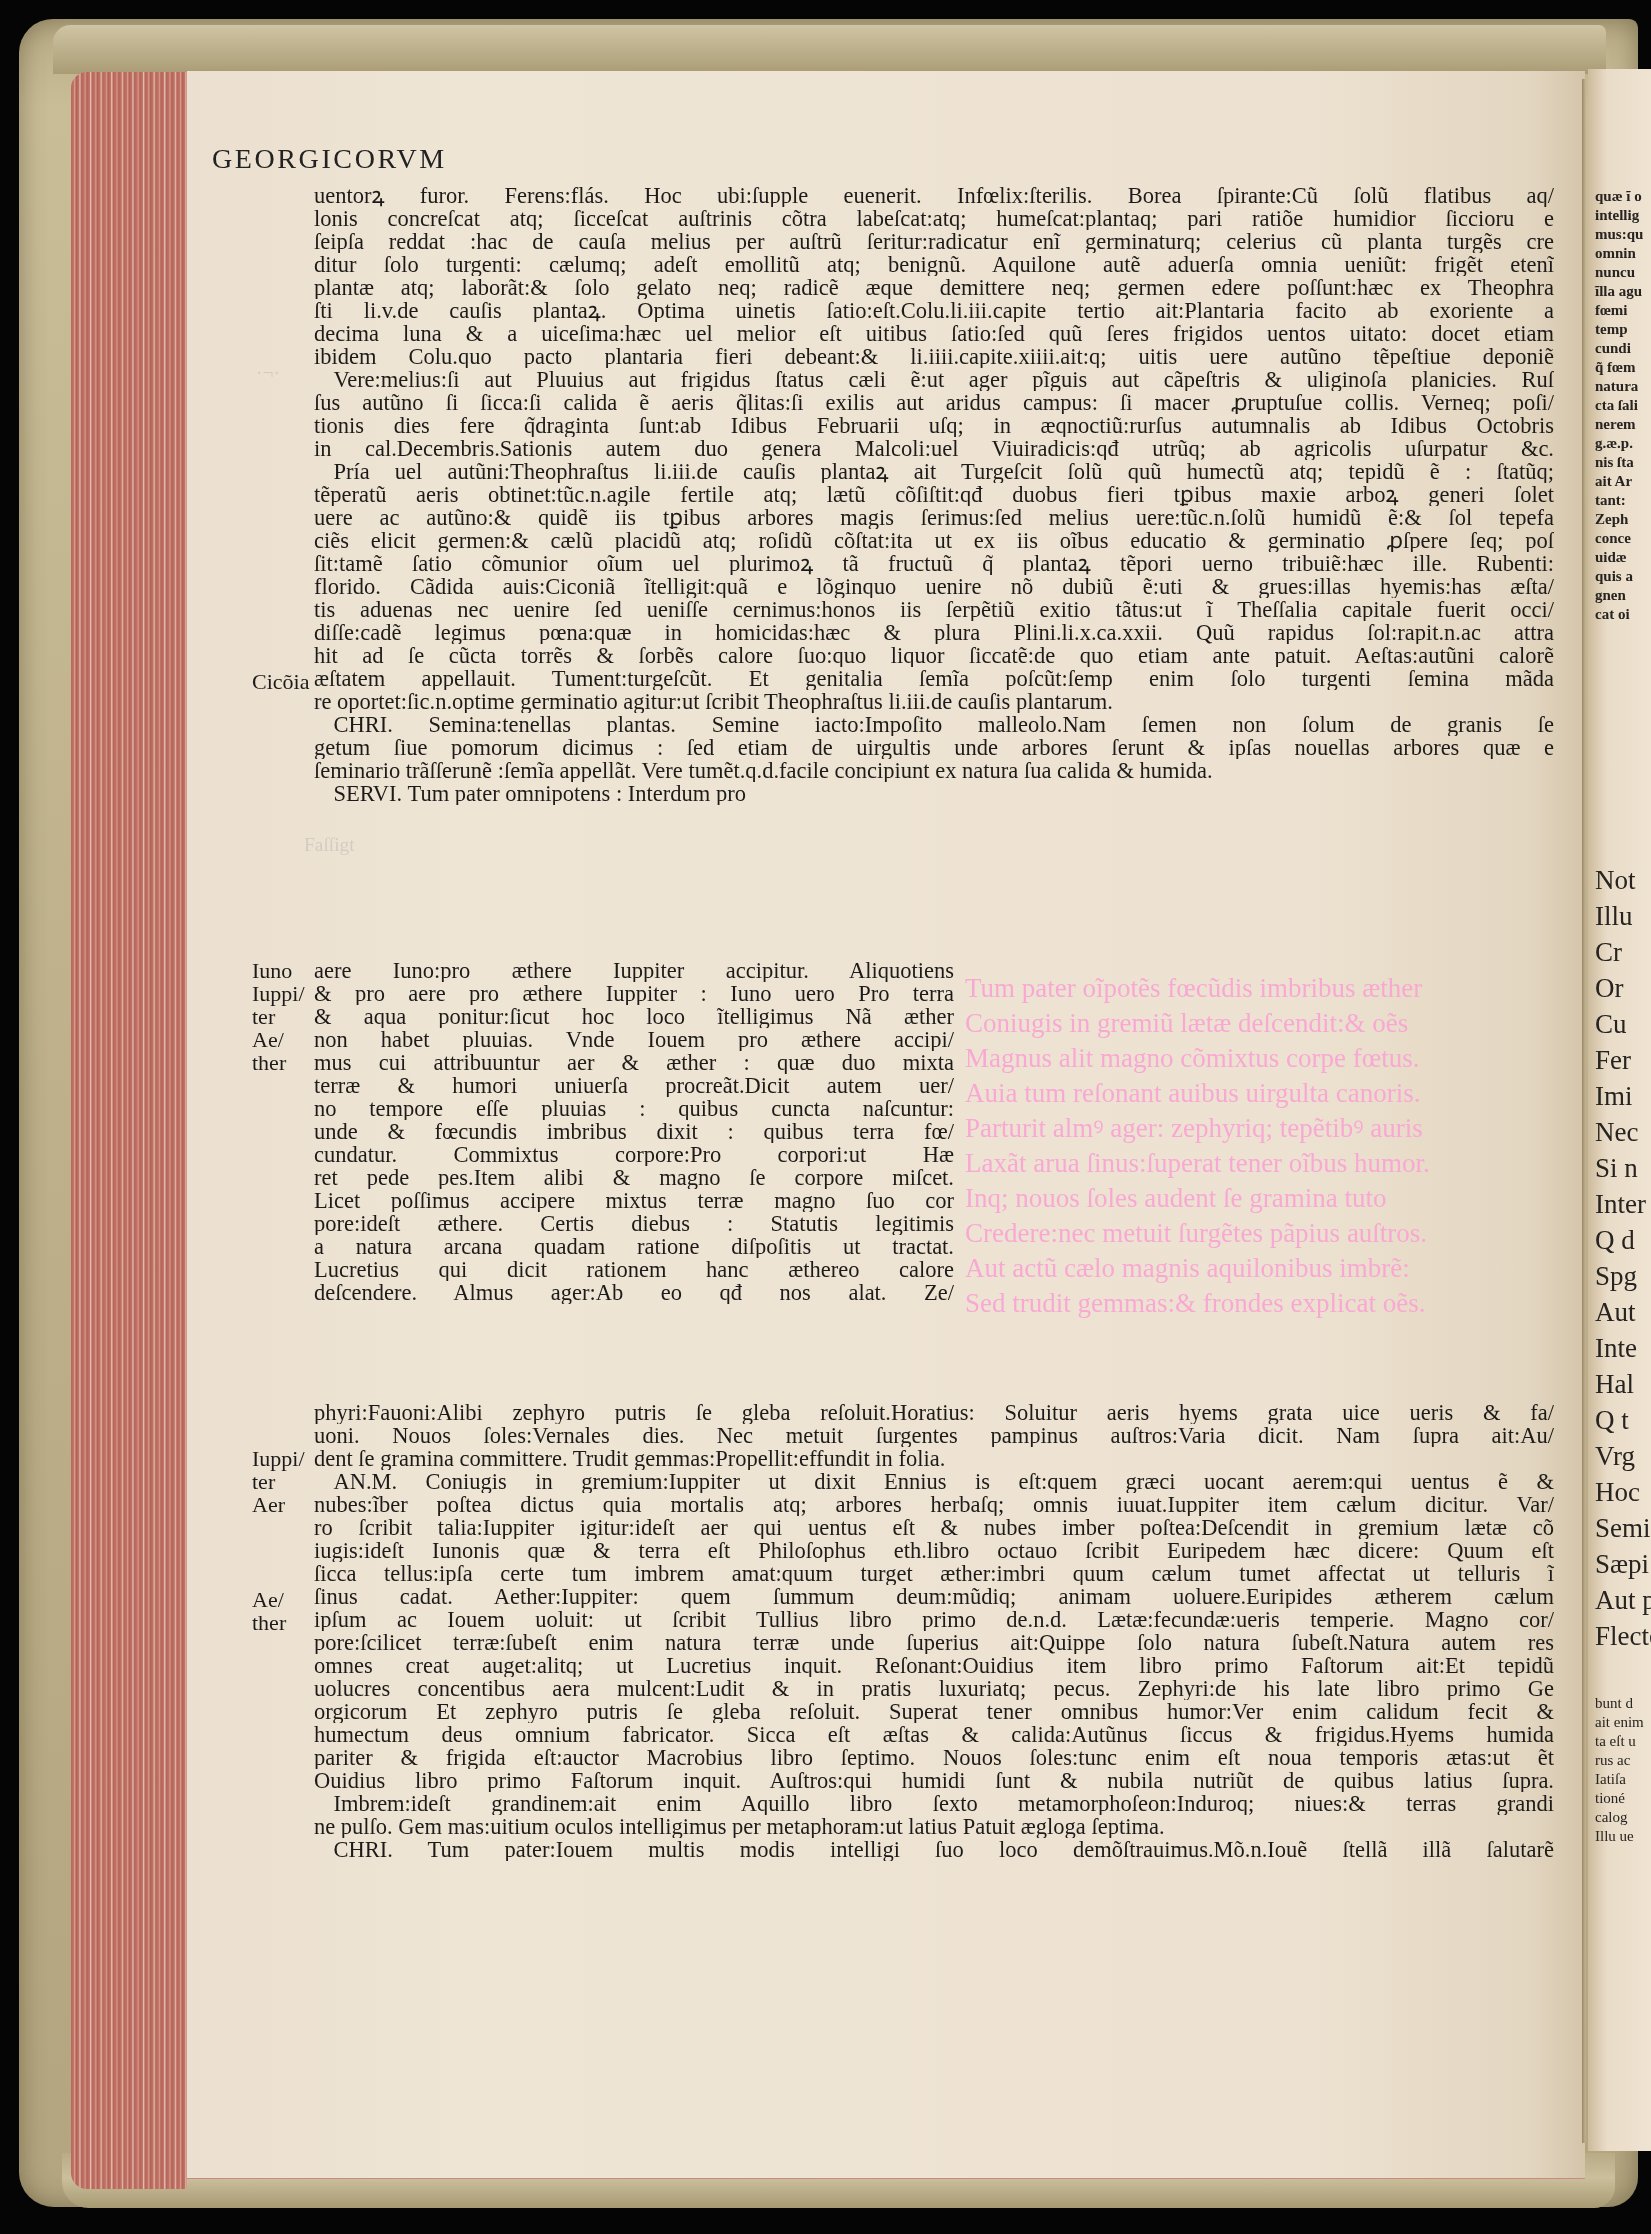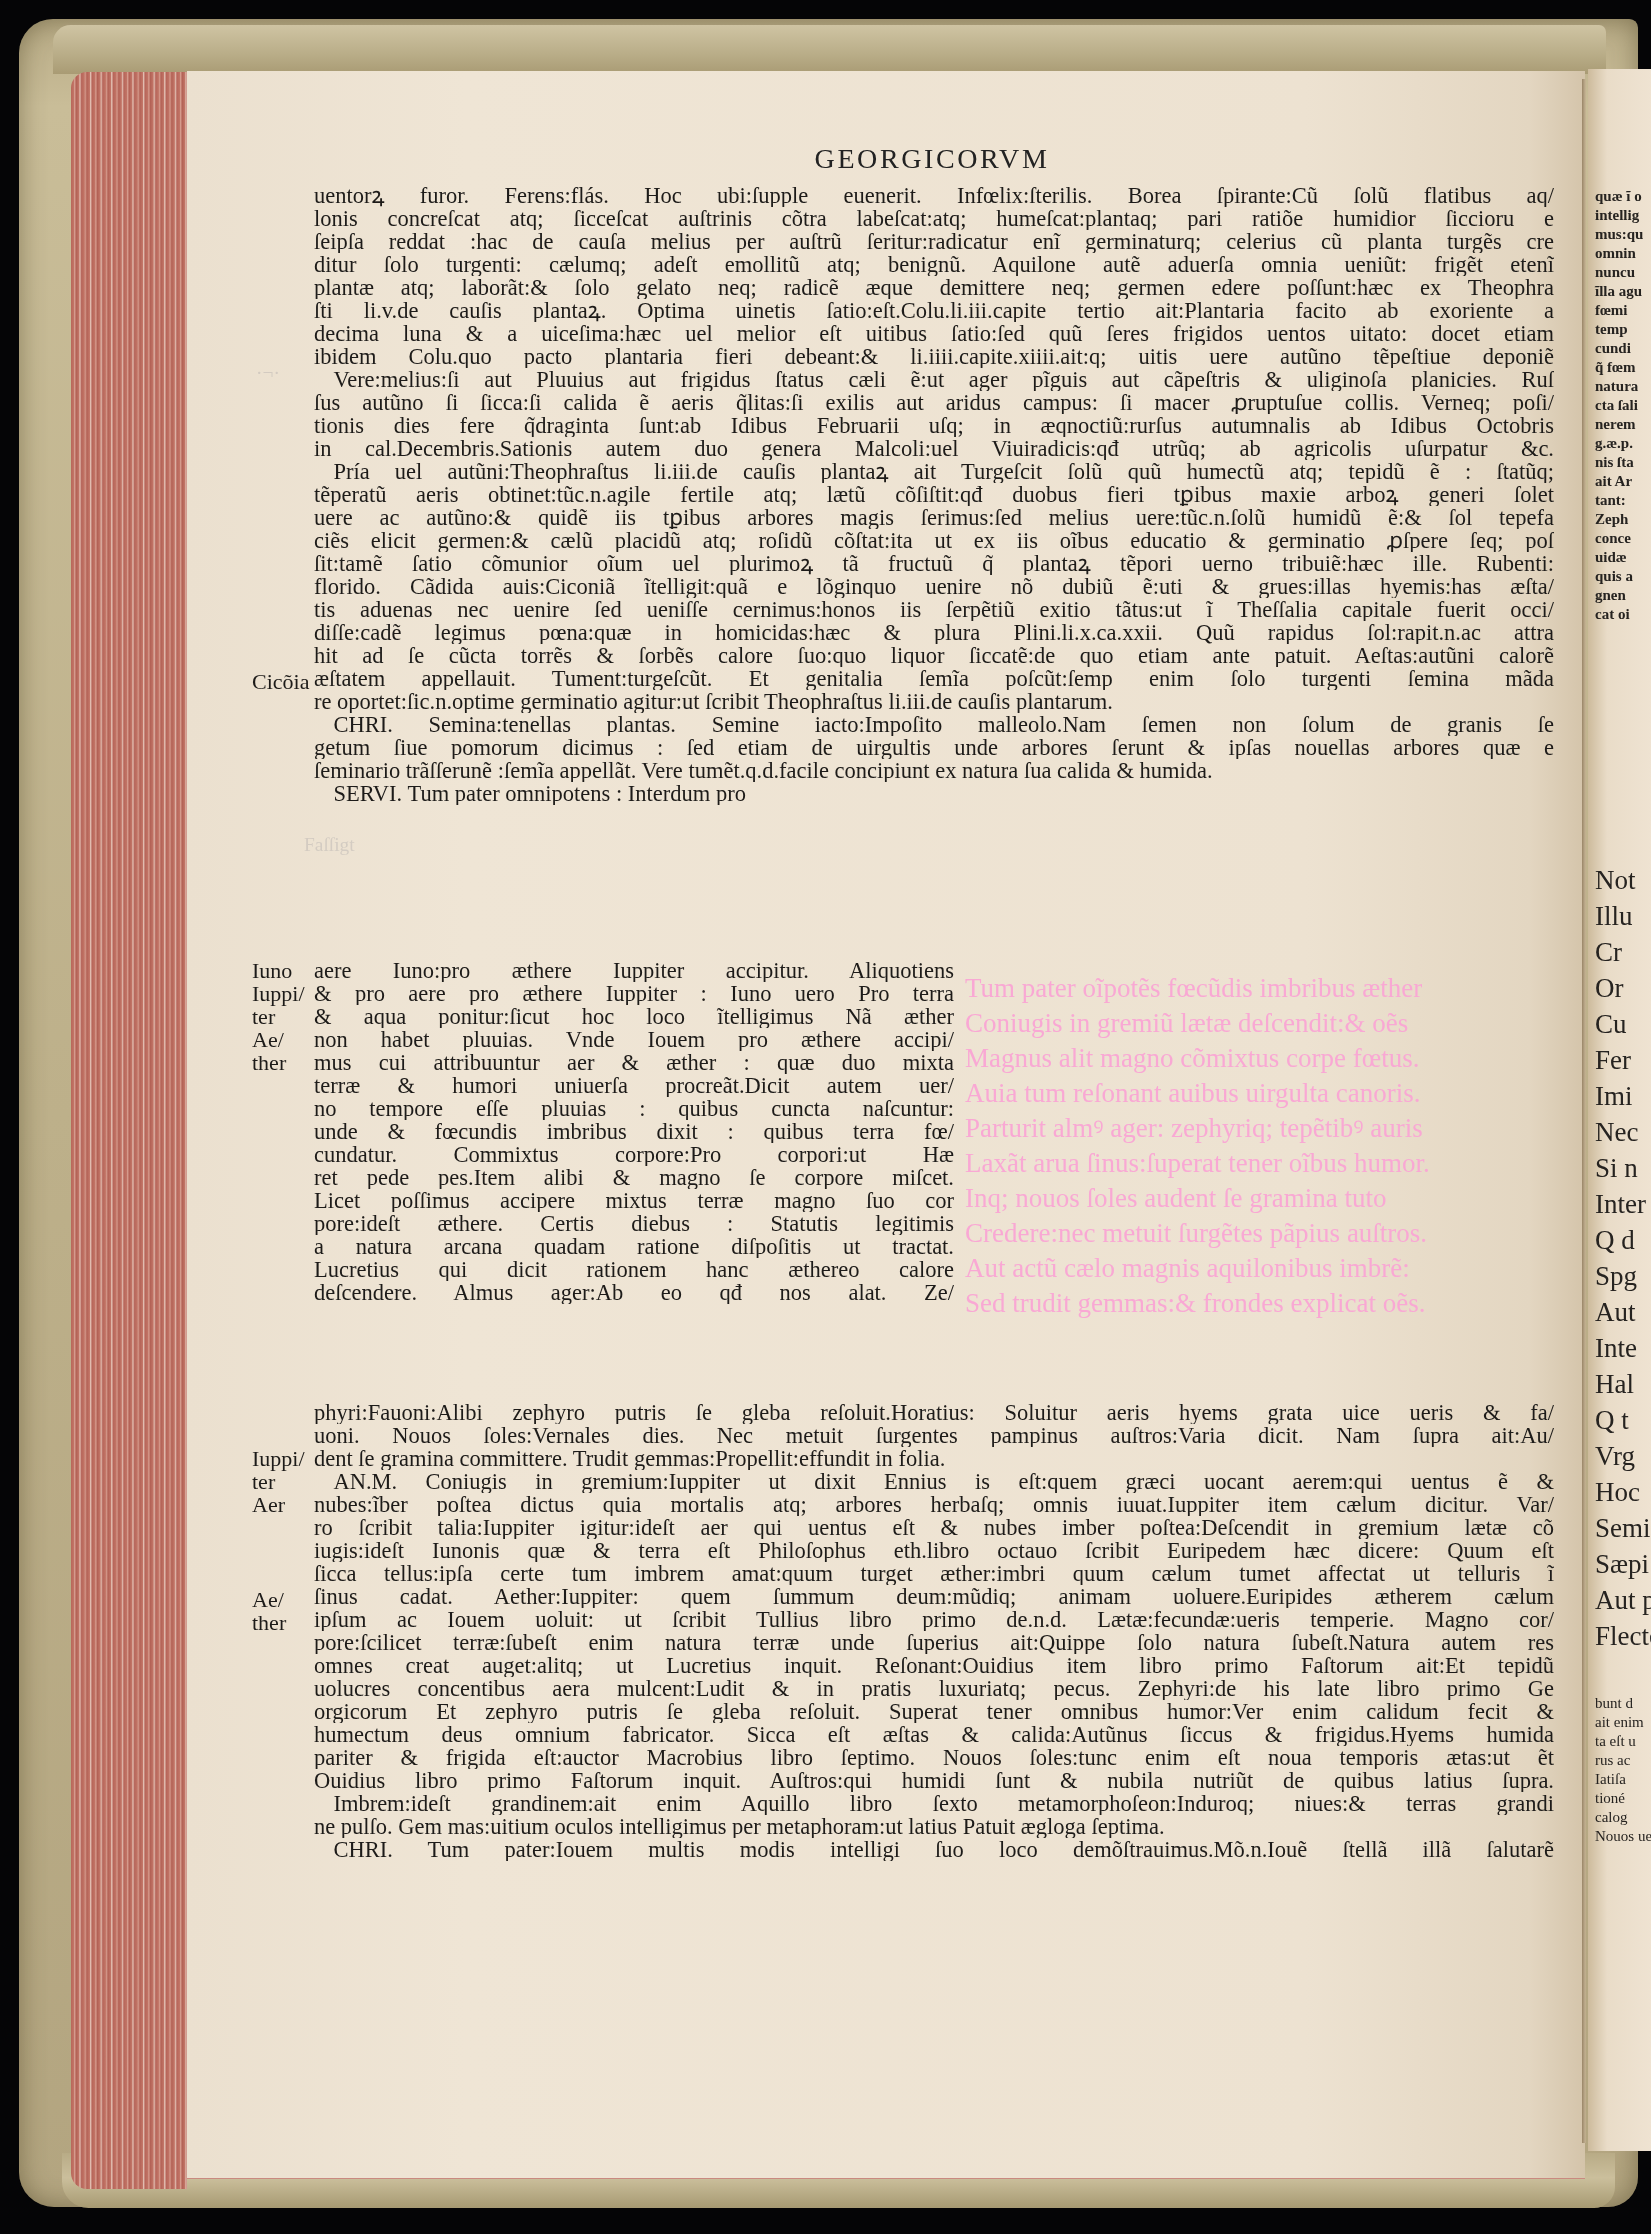--- a/index.html
+++ b/index.html
@@ -12,21 +12,21 @@
     background: repeating-linear-gradient(90deg,#b8665a 0px,#c17466 2.6px,#d59a8c 3.5px,#b36256 5.3px,#c37668 8px,#e3c1b4 8.8px,#b5645a 10.6px);
   }
   .page { position:absolute; left:187px; top:71px; width:1398px; height:2107px;
     background: linear-gradient(90deg,#ebe0cf 0%,#efe5d5 20%,#ede2d1 80%,#e3d6c1 96%,#d4c4aa 100%);
     border-bottom:1.8px solid #c98a80; }
   .right-page { position:absolute; left:1588px; top:69px; width:64px; height:2082px;
     background: linear-gradient(90deg,#cdbb9c 0%,#e9dcc8 30%,#efe3d2 100%); overflow:hidden; }
   .gutter { position:absolute; left:1582px; top:79px; width:3.5px; height:2064px; background:linear-gradient(90deg,#8a7556,#c9b797); opacity:.8; }
 
   .ink { color:#1c1a18; }
-  .title { position:absolute; left:0; width:1652px; top:143px; text-align:center; padding-left:212px; box-sizing:border-box;
+  .title { position:absolute; left:0; width:1652px; top:143px; text-align:left; padding-left:212px; box-sizing:border-box;
     font-family:"Liberation Serif", serif; font-size:28px; letter-spacing:2.6px; color:#222; }
 
   .text-block { position:absolute; left:314px; top:184px; width:1240px; font-family:"Liberation Serif", serif; font-size:22.5px; line-height:23px; color:#1d1b19; }
   .line { white-space:nowrap; display:block; height:23px; text-align:justify; text-align-last:justify; overflow:hidden; }
   .line.last { text-align-last:left; }
   .line.indent { padding-left:19.4px; }
 
   .two-col { position:absolute; left:314px; top:959px; width:1240px; height:415px; }
   .comm { position:absolute; left:0; top:0; width:640px; font-family:"Liberation Serif", serif; font-size:22.5px; line-height:23px; color:#1d1b19; }
   .verse { position:absolute; left:651px; top:12.4px; width:589px; font-family:"Liberation Serif", serif; font-size:27px; line-height:35px; color:#f9a8d4; }
@@ -209,15 +209,15 @@
   <div>Flecte</div>
 </div>
 <div class="rp-text rp-small" style="top:1694px;">
   <div>bunt d</div>
   <div>ait enim</div>
   <div>ta eſt u</div>
   <div>rus ac</div>
   <div>Iatiſa</div>
   <div>tioné</div>
   <div>calog</div>
-  <div>Nouos ue</div>
+  <div>Illu ue</div>
 </div>
 
 
 </body></html>

